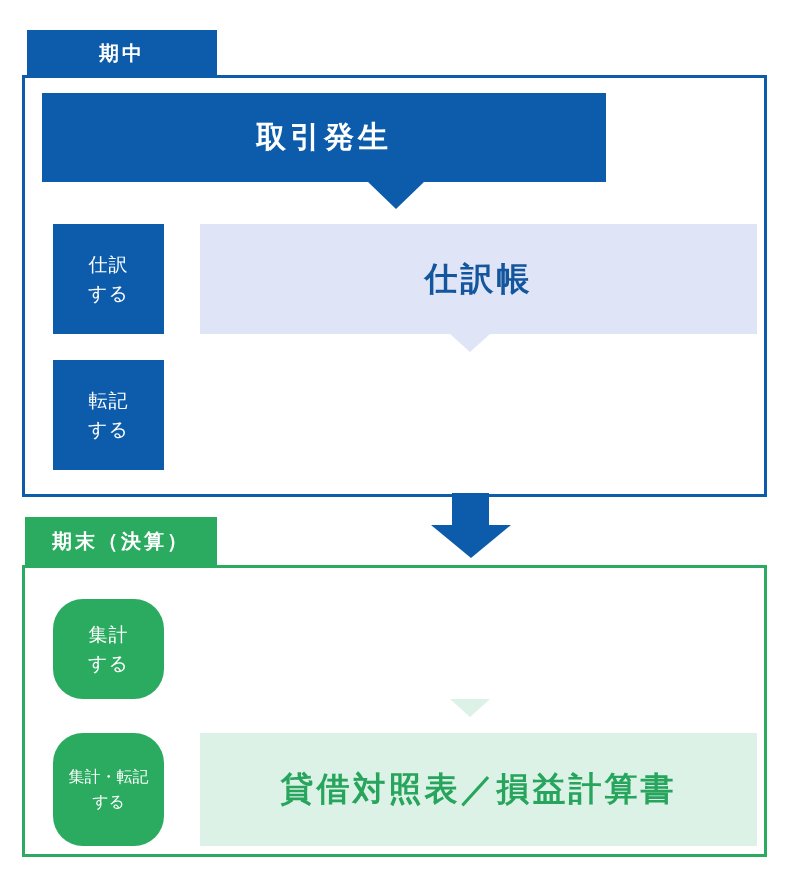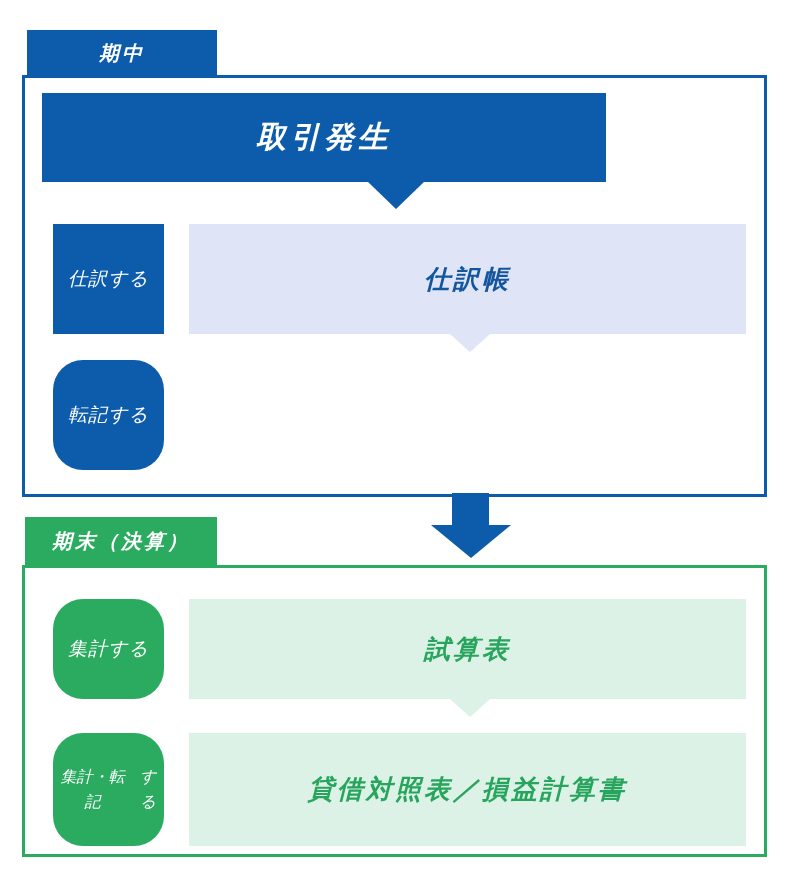--- a/index.html
+++ b/index.html
@@ -12,21 +12,20 @@
   }
   * { margin: 0; padding: 0; box-sizing: border-box; }
   html, body { background: #ffffff; }
   .page {
     position: relative;
     width: 790px;
     height: 882px;
     background: #ffffff;
     font-family: "Liberation Sans", "DejaVu Sans", sans-serif;
     overflow: hidden;
-    font-style: italic;
   }
   
   .tab {
     position: absolute;
     display: flex;
     align-items: center;
     justify-content: center;
     color: #ffffff;
     font-size: 20px;
     font-weight: bold;
@@ -65,47 +64,47 @@
     border-right: 29px solid transparent;
     border-top: 28px solid var(--blue);
     z-index: 2;
   }
   
   .action {
     position: absolute;
     left: 53px; width: 111px;
     color: #ffffff;
     display: flex;
-    flex-direction: row;
+    flex-direction: column;
     align-items: center;
     justify-content: center;
     text-align: center;
     font-size: 19px;
     line-height: 1.55;
     letter-spacing: 1px;
     z-index: 2;
   }
   .action.small-text { font-size: 16px; letter-spacing: 0; }
   .action.blue  { background: var(--blue); }
   .action.green { background: var(--green); border-radius: 30px; }
   .target {
     position: absolute;
-    left: 189px; width: 557px;
+    left: 200px; width: 557px;
     display: flex;
     align-items: center;
     justify-content: center;
-    font-size: 26px;
+    font-size: 33px;
     font-weight: bold;
     letter-spacing: 3px;
     z-index: 2;
   }
   .target.blue  { background: var(--blue-light);  color: var(--blue-text); }
   .target.green { background: var(--green-light); color: var(--green-text); }
   .r1 { top: 224px; height: 110px; }
-  .r2 { top: 360px; height: 110px; border-radius: 30px; }
+  .r2 { top: 360px; height: 110px; }
   .r3 { top: 599px; height: 100px; }
   .r4 { top: 733px; height: 113px; }
   
   .flow-tri {
     position: absolute;
     left: 450px;
     width: 0; height: 0;
     border-left: 20px solid transparent;
     border-right: 20px solid transparent;
     z-index: 2;
@@ -163,23 +162,20 @@
   <div class="big-arrow-head"></div>
 
   <div class="tab tab-term-end">期末（決算）</div>
 
   <div class="section sec-term-end"></div>
 
   <div class="action green r3">
     <span>集計</span>
     <span>する</span>
   </div>
-  <div class="target green r3">
-    <span>試算表</span>
-  </div>
 
   <div class="flow-tri green"></div>
 
   <div class="action green small-text r4">
     <span>集計・転記</span>
     <span>する</span>
   </div>
   <div class="target green r4">
     <span>貸借対照表／損益計算書</span>
   </div>

